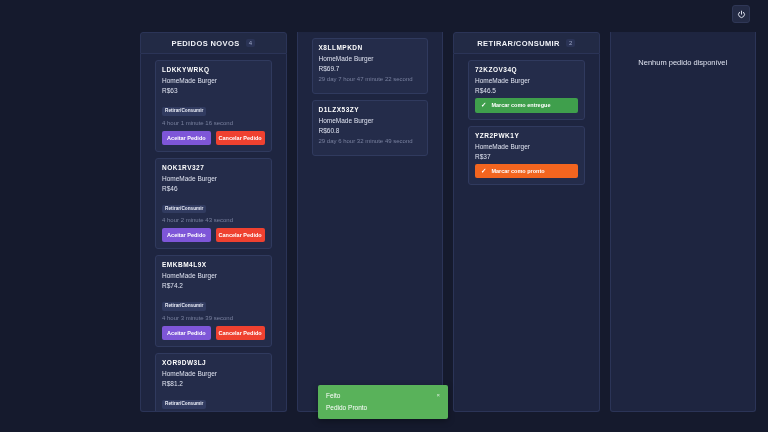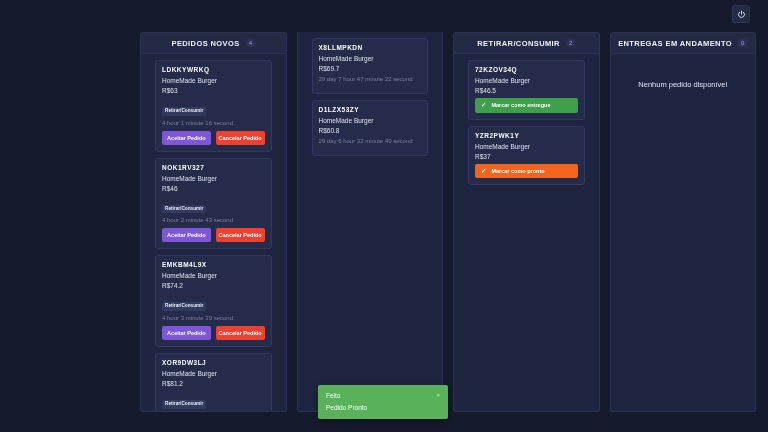--- a/index.html
+++ b/index.html
@@ -284,24 +284,20 @@
           <div class="card-shop">HomeMade Burger</div>
           <div class="card-price">R$37</div>
           <button class="btn-wide btn-ready">
             <span class="check">✓</span>
             <span>Marcar como pronto</span>
           </button>
         </div>
       </div>
     </div>
     <div class="column">
-      <div class="col-head">
-        <span class="col-title">ENTREGAS EM ANDAMENTO</span>
-        <span class="col-count">0</span>
-      </div>
       <div class="col-body">
         <div class="empty-msg">Nenhum pedido disponível</div>
       </div>
     </div>
   </div>
 
 <div class="toast">
   <div class="toast-head">
     <span class="toast-title">Feito</span>
     <span class="toast-close">×</span>

